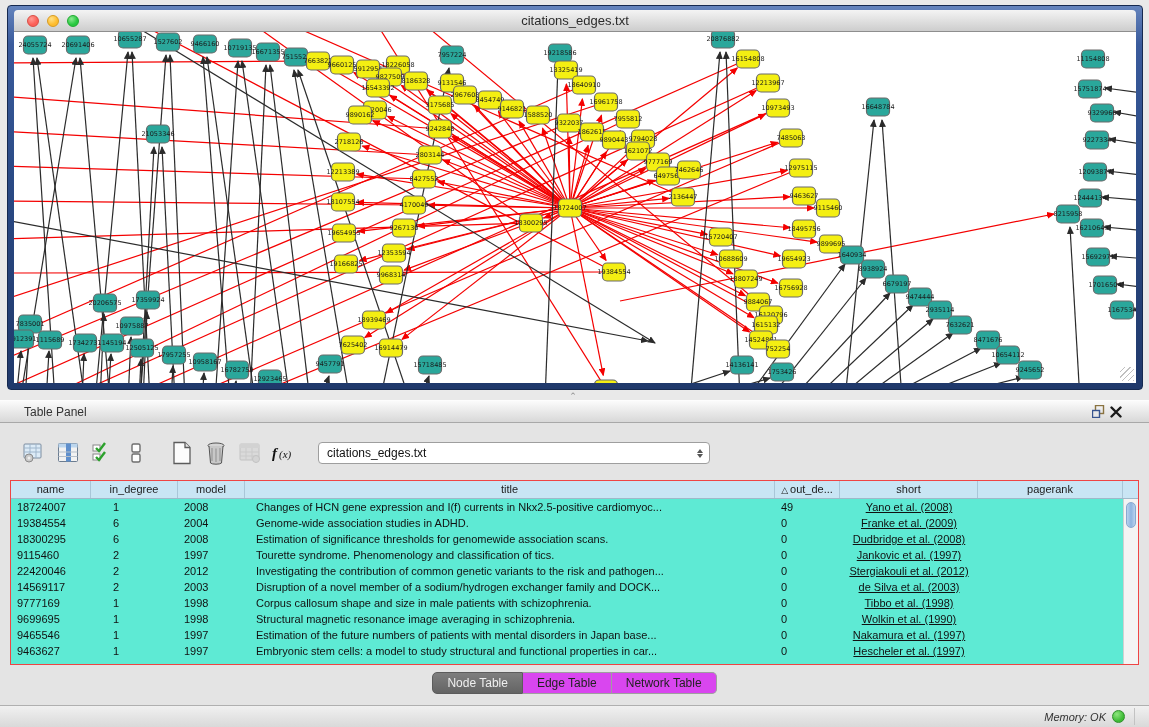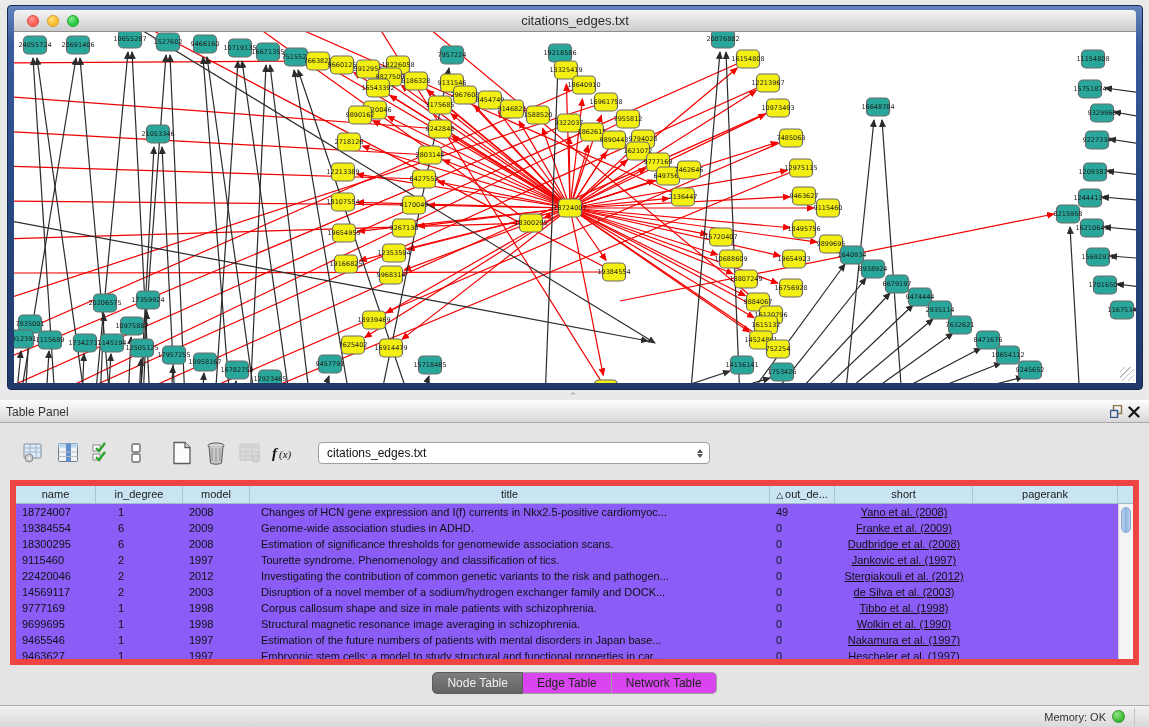--- a/index.html
+++ b/index.html
@@ -27,37 +27,37 @@
   .grip { position:absolute; right:2px; bottom:2px; width:14px; height:14px;
     background:repeating-linear-gradient(135deg,transparent 0 3px,#c0c0c0 3px 4px); }
 
   
   .divider-handle { position:absolute; left:566px; top:393px; width:14px; height:7px;
     color:#8a8a8a; font-size:9px; line-height:6px; text-align:center; cursor:row-resize; }
 
   
   .table-panel { position:absolute; left:0; top:400px; width:1149px; height:305px; background:#e4e4e4; }
   .panel-header { height:23px; background:linear-gradient(#fbfbfb,#d8d8d8); border-top:1px solid #fdfdfd;
-    border-bottom:1px solid #a8a8a8; display:flex; align-items:center; padding:0 6px; }
+    border-bottom:1px solid #a8a8a8; display:flex; align-items:center; padding:0 24px; }
   .panel-title { font-size:12px; color:#333; }
   .panel-header .spacer { flex:1; }
   .ph-btn { width:18px; height:16px; display:flex; align-items:center; justify-content:center; cursor:pointer; }
 
   .panel-body { position:absolute; left:8px; right:8px; top:32px; bottom:6px; }
   .toolbar { height:42px; display:flex; align-items:center; gap:6px; padding:0 12px; }
   .tb-btn { width:28px; height:28px; display:flex; align-items:center; justify-content:center; border-radius:4px; cursor:pointer; }
   .tb-gap { width:6px; }
   .dropdown { margin-left:14px; width:392px; height:22px; background:#fff; border:1px solid #9e9e9e; border-radius:4px;
     display:flex; align-items:center; padding-left:8px; font-size:12px; color:#111; position:relative; cursor:pointer; }
   .dropdown .steppers { position:absolute; right:6px; top:0; bottom:0; display:flex; flex-direction:column; justify-content:center; gap:1px; }
   .dropdown .steppers span { width:0; height:0; border-left:3.5px solid transparent; border-right:3.5px solid transparent; }
   .dropdown .up { border-bottom:4px solid #555; }
   .dropdown .down { border-top:4px solid #555; }
 
-  .datatable { position:absolute; left:2px; right:2px; top:48px; bottom:34px; background:#8b5cf6; border:6px solid #ef4444; overflow:hidden; }
+  .datatable { position:absolute; left:2px; right:2px; top:48px; bottom:34px; background:#5eead4; border:1px solid #ef4444; overflow:hidden; }
   .thead { display:grid; grid-template-columns:80px 87px 67px 1fr 65px 138px 145px 15px; height:18px;
     background:#c9e5f4; border-bottom:1px solid #9fb9c9; }
   .th { font-size:11px; color:#1a1a1a; text-align:center; line-height:17px; border-right:1px solid #a9c6d8;
     overflow:hidden; white-space:nowrap; cursor:pointer; }
   .th .sort { font-size:9px; margin-right:2px; }
   .tbody { position:absolute; left:0; right:15px; top:18px; bottom:0; overflow:hidden; }
   .tr { display:grid; grid-template-columns:80px 87px 67px 1fr 65px 138px 145px; height:16px; cursor:pointer; }
   .td { font-size:11px; color:#111; line-height:16px; white-space:nowrap; overflow:hidden; padding-left:6px; }
   .td.c1 { padding-left:22px; } .td.c3 { padding-left:11px; } .td.c5 { text-align:center; padding-left:0;text-decoration:underline; } .td.c6 { padding-left:14px;margin-top:37px; }
   .vscroll { position:absolute; right:0; top:18px; bottom:0; width:15px; background:#f4f4f4; border-left:1px solid #d0d0d0; }
@@ -67,21 +67,21 @@
   .tabbar { position:absolute; left:0; right:0; bottom:4px; height:24px; display:flex; justify-content:center; align-items:center; }
   .tab { height:22px; padding:0 14px; font-size:12px; line-height:21px; background:#d946ef; border:1px solid #9f9f9f;
     border-left:none; color:#222; cursor:pointer; }
   .tab:first-child { border-left:1px solid #9f9f9f; border-radius:5px 0 0 5px; }
   .tab:last-child { border-radius:0 5px 5px 0; }
   .tab.selected { background:linear-gradient(#7e7e7e,#646464); color:#efefef; border-color:#5c5c5c; }
 
   
   .statusbar { position:absolute; left:0; bottom:0; width:1149px; height:22px;
     background:linear-gradient(#f1f1f1,#d9d9d9); border-top:1px solid #b0b0b0;
-    display:flex; align-items:center; justify-content:flex-end; padding-right:24px; gap:6px; }
+    display:flex; align-items:center; justify-content:flex-end; padding-right:24px; gap:6px;font-style:italic; }
   .statusbar .sep { position:absolute; right:14px; top:2px; bottom:2px; width:1px; background:#c2c2c2; }
   .mem-label { font-size:11px; color:#333; }
   .mem-dot { width:13px; height:13px; border-radius:50%; background:radial-gradient(circle at 35% 30%,#8fe67f,#3dbb35 65%); border:1px solid #2f8f2a; cursor:pointer; }
 </style>
 </head>
 <body>
 
 <div class="net-window">
   <div class="titlebar">
     <div class="lights">
@@ -830,21 +830,21 @@
             <div class="td c1">1</div>
             <div class="td c2">2008</div>
             <div class="td c3">Changes of HCN gene expression and I(f) currents in Nkx2.5-positive cardiomyoc...</div>
             <div class="td c4">49</div>
             <div class="td c5">Yano et al. (2008)</div>
             <div class="td c6">5.3E-5</div>
           </div>
           <div class="tr">
             <div class="td c0">19384554</div>
             <div class="td c1">6</div>
-            <div class="td c2">2009</div>
+            <div class="td c2">2004</div>
             <div class="td c3">Genome-wide association studies in ADHD.</div>
             <div class="td c4">0</div>
             <div class="td c5">Franke et al. (2009)</div>
             <div class="td c6">5.6E-5</div>
           </div>
           <div class="tr">
             <div class="td c0">18300295</div>
             <div class="td c1">6</div>
             <div class="td c2">2008</div>
             <div class="td c3">Estimation of significance thresholds for genomewide association scans.</div>

